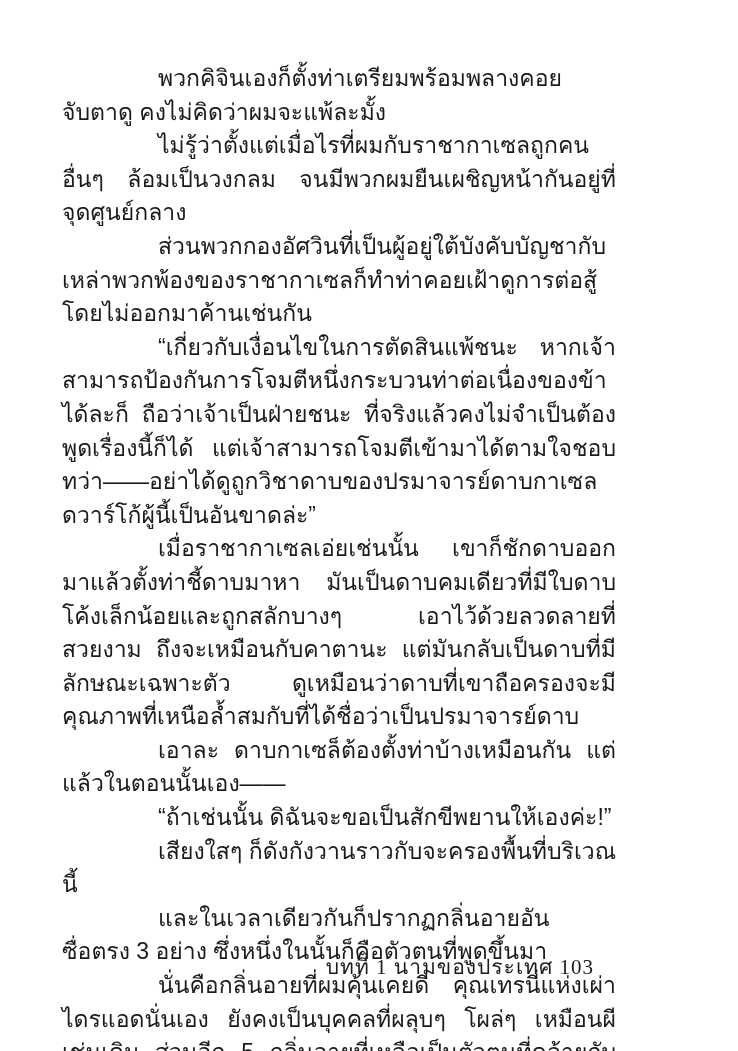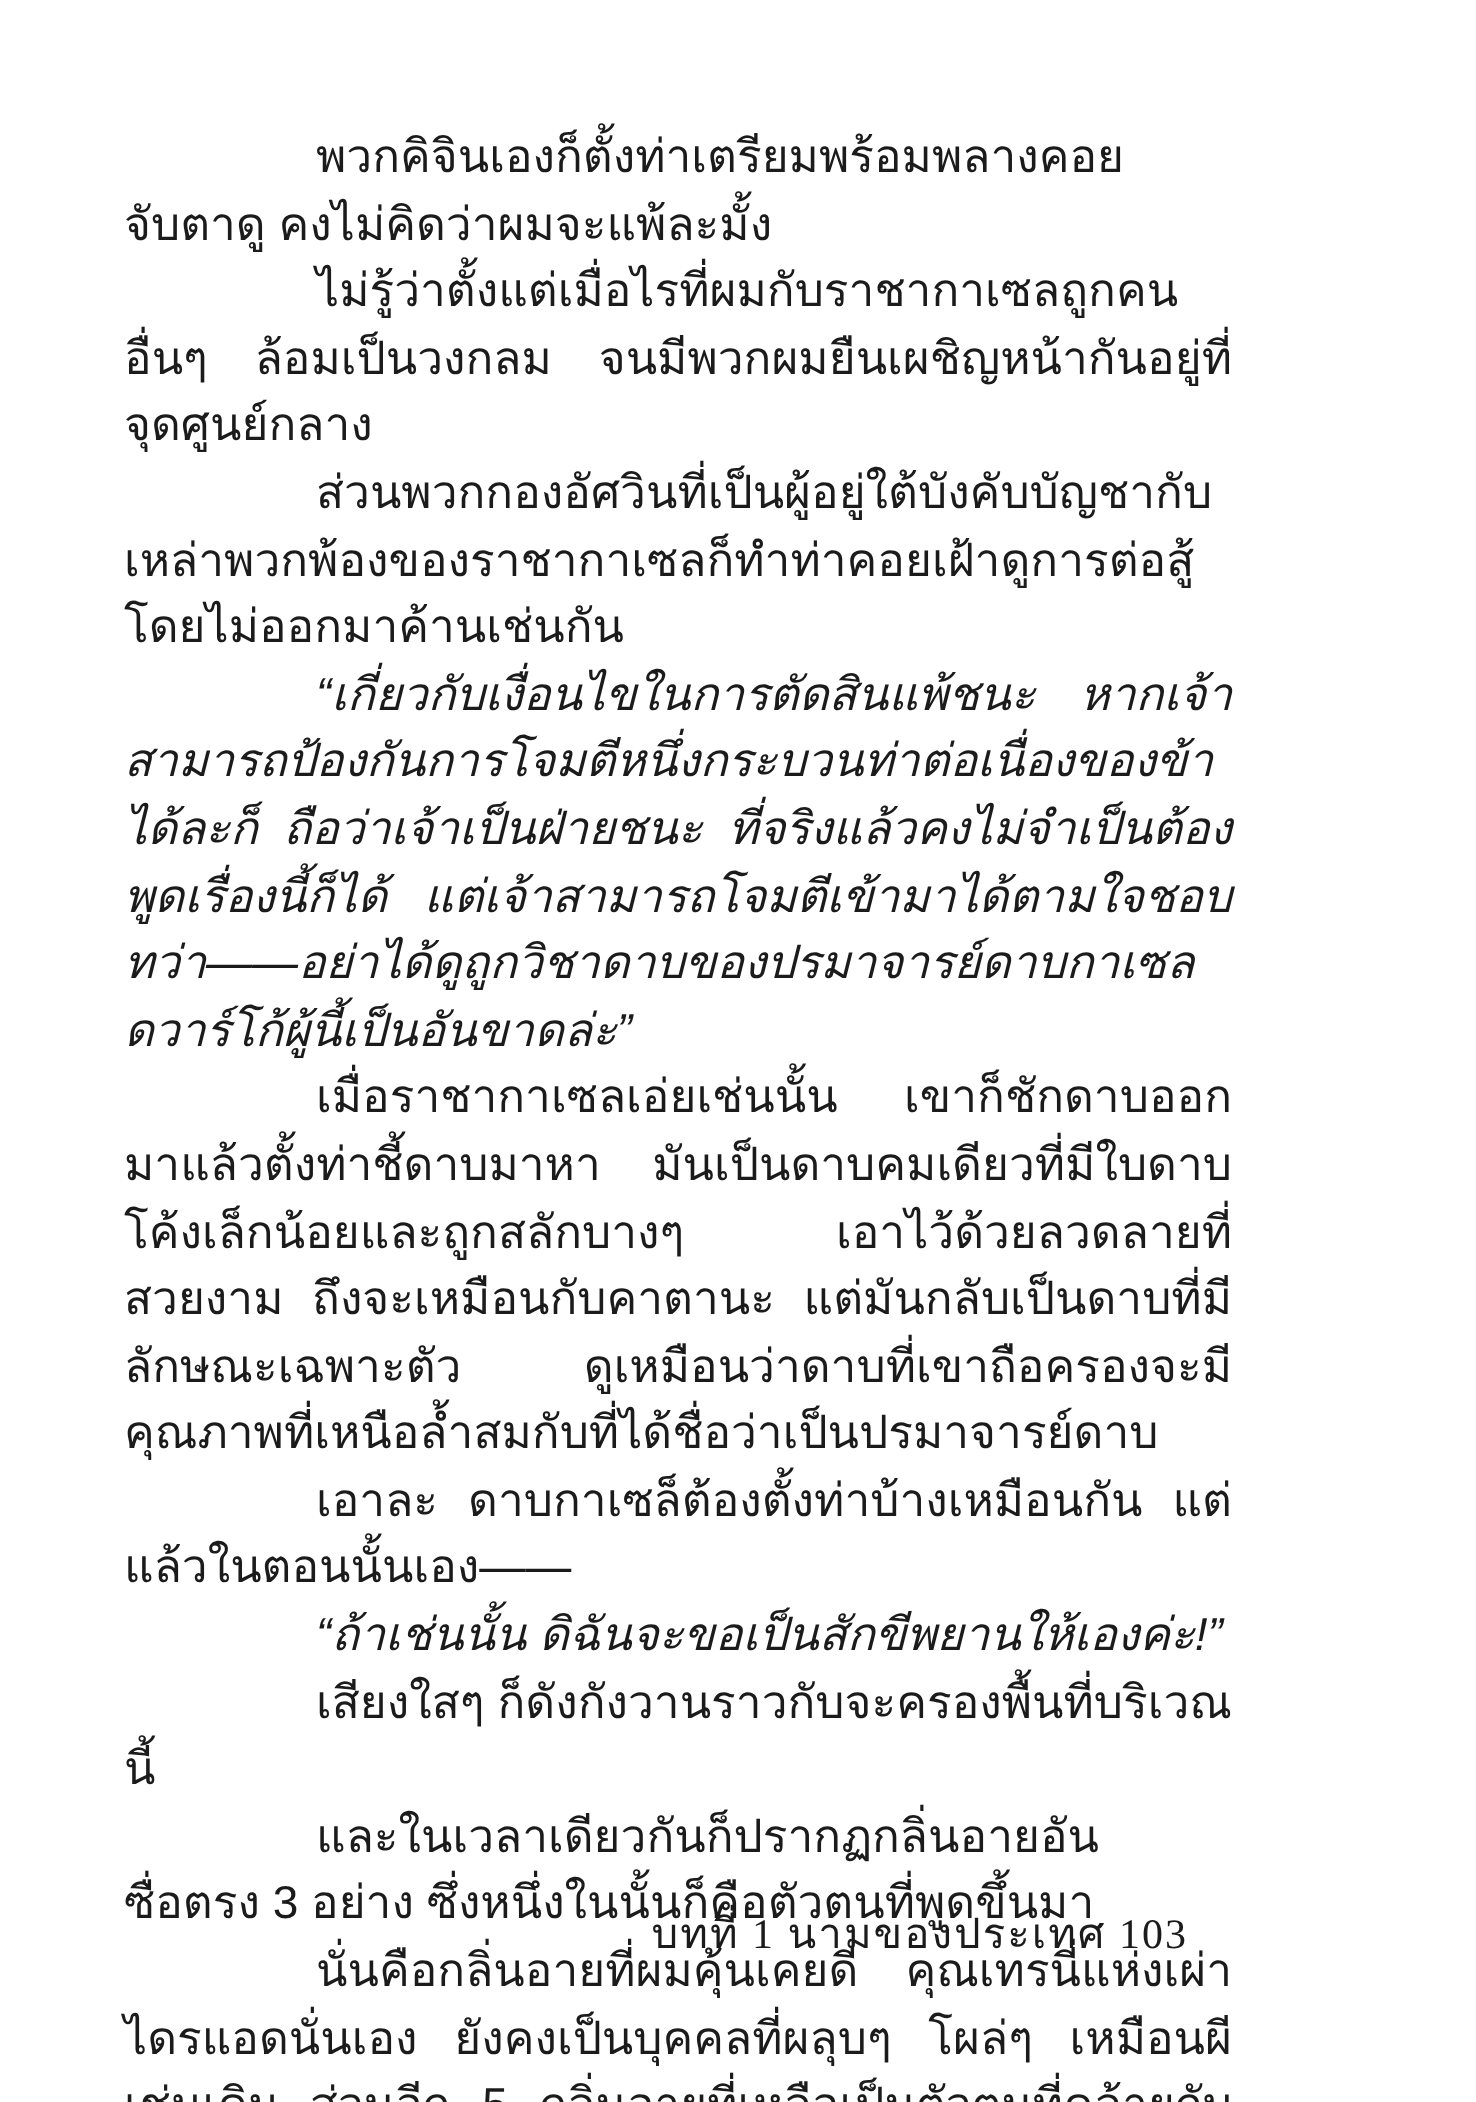--- a/index.html
+++ b/index.html
@@ -20,21 +20,20 @@
     overflow: hidden;
   }
   .text-block p {
     margin: 0;
     text-indent: 96px;
     text-align: justify;
     font-size: 23px;
     line-height: 33.6px;
   }
   .text-block p.italic {
-    font-style: italic;
   }
   .footer {
     position: absolute;
     top: 950px;
     right: 84px;
     font-family: "Liberation Serif", serif;
     font-size: 21px;
     letter-spacing: 1px;
     white-space: nowrap;
   }

